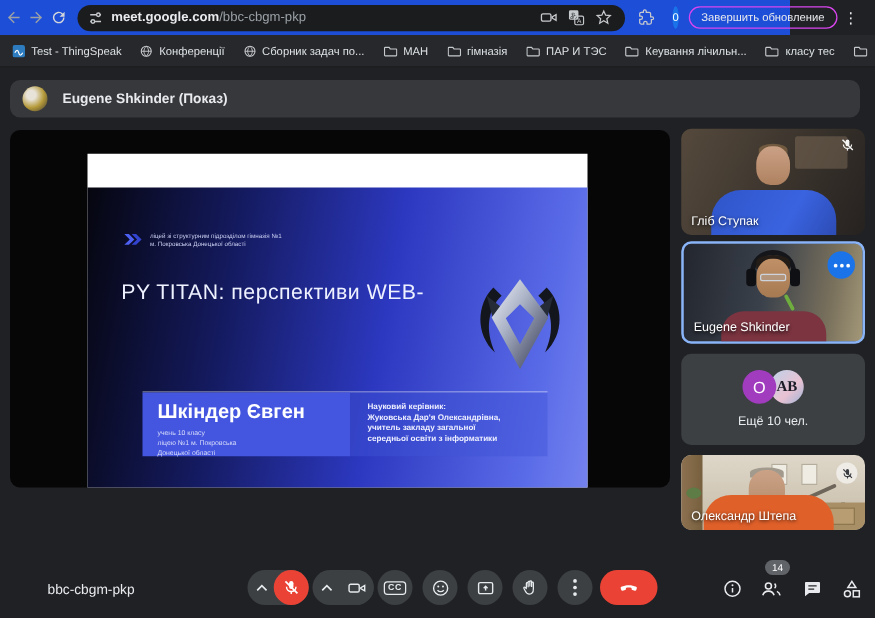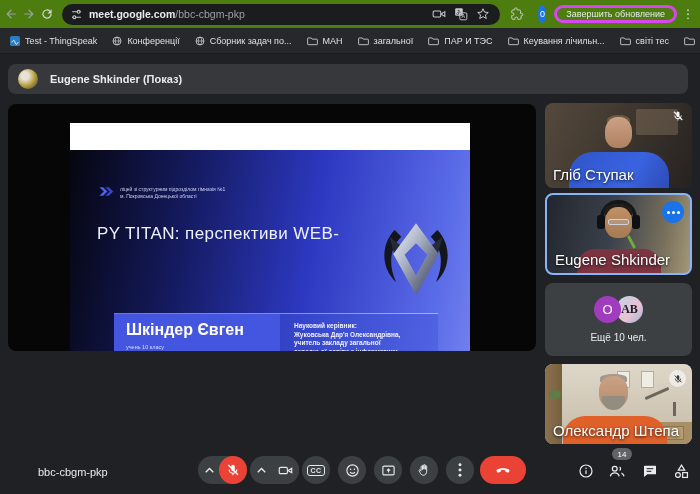--- a/index.html
+++ b/index.html
@@ -1,54 +1,54 @@
 <!DOCTYPE html>
 <html><head>
 <meta charset="utf-8">
 <style>
   * { margin:0; padding:0; box-sizing:border-box; }
   html,body { width:700px; height:494px; overflow:hidden; background:#202124;
     font-family:"Liberation Sans", sans-serif; }
   svg { display:block; }
 
   
-  #toolbar { position:absolute; left:0; top:0; width:700px; height:28px;
-    background:#4d7c0f; display:flex; align-items:center; }
+  #toolbar { position:absolute; left:0; top:0; width:632px; height:28px;
+    background:#1d4ed8; display:flex; align-items:center; }
   .nav-btn { width:22px; height:22px; display:flex; align-items:center; justify-content:center;
     margin-left:4px; border-radius:50%; }
   #omnibox { height:21px; flex:0 0 438px; margin-left:8px; background:#1b1c1e;
     border-radius:11px; display:flex; align-items:center; padding:0 8px; }
   #omnibox .url { font-size:10.5px; margin-left:6px; white-space:nowrap; overflow:hidden; flex:1; }
   #omnibox .host { color:#e8eaed; font-weight:bold; }
   #omnibox .path { color:#9aa0a6; }
   .omni-ic { width:18px; height:18px; display:flex; align-items:center; justify-content:center; margin-left:4px; }
   .tb-sep { width:1px; height:14px; background:#5f6368; margin:0 7px; }
   #profile-badge { width:18px; height:18px; border-radius:50%; background:#1a73e8; color:#fff;
     font-size:9px; display:flex; align-items:center; justify-content:center; }
-  #update-btn { height:18px; margin-left:8px; padding:0 9px; border:3px solid #d946ef;
+  #update-btn { height:18px; margin-left:8px; padding:0 9px; border:1px solid #d946ef;
     border-radius:9px; color:#e8eaed; font-size:9px; display:flex; align-items:center; white-space:nowrap;text-align:right; }
   #kebab { color:#e8eaed; font-size:12px; margin:0 6px 0 5px; }
 
   
   #bookmarks { position:absolute; left:0; top:28px; width:700px; height:26px;
     background:#26282b; border-bottom:1px solid #1a1b1d; display:flex; align-items:center; padding-left:10px; }
   .bm { display:flex; margin-right:15px; white-space:nowrap; }
   .bm span.lbl { color:#dde1e5; font-size:9px; margin-left:5px; }
 
   
   #meet { position:absolute; left:0; top:54px; width:700px; height:440px; background:#202124; }
 
   #presenter-pill { position:absolute; left:8px; top:10px; width:680px; height:30px;
     background:#37383b; border-radius:8px; display:flex; align-items:center; padding:0 10px; }
   #presenter-avatar { width:20px; height:20px; border-radius:50%;
     background:radial-gradient(circle at 35% 35%, #e8e3d8 20%, #b59a3a 55%, #3a3530 100%); }
   #presenter-pill .txt { color:#e8eaed; font-size:11px; margin-left:12px; font-weight:bold; }
 
   
-  #stage { position:absolute; left:8px; top:50px; width:528px; height:247px;
+  #stage { position:absolute; left:8px; top:50px; width:528px; height:286px;
     background:#060606; border-radius:8px; overflow:hidden; }
   #slide { position:absolute; left:62px; top:19px; width:400px; height:302px; background:#fff; }
   #slide-blue { position:absolute; left:0; top:27px; width:400px; height:247px;
     background:linear-gradient(100deg,#06060f 0%, #141a5e 28%, #2c38c0 58%, #5a6be8 88%, #7583ee 100%); }
 
   .org-chevrons { position:absolute; left:28px; top:36px; }
   .org-text { position:absolute; left:50px; top:36px; color:#c9cef0; font-size:5px; line-height:7px; }
   .slide-title { position:absolute; left:27px; top:72px; color:#eef1ff; font-size:17px;
     line-height:23px; letter-spacing:.4px; font-weight:500; }
   #emblem { position:absolute; left:306px; top:64px; }
@@ -56,21 +56,21 @@
   #slide-panel { position:absolute; left:44px; top:163px; width:324px; height:52px;
     border-top:1px solid rgba(255,255,255,.45); display:flex; }
   #author-box { width:166px; height:100%; background:#4456e0; padding:7px 0 0 12px; }
   #author-box .nm { color:#fff; font-size:16px; font-weight:bold; }
   #author-box .ln { color:#d9defa; font-size:5.5px; line-height:7px; margin-top:1px; }
   #advisor-box { width:158px; height:100%; background:rgba(64,84,215,.45); padding:8px 0 0 14px; }
   #advisor-box .ln { color:#eef0ff; font-size:6.5px; font-weight:bold; line-height:8.5px; }
 
   
   .tile { position:absolute; left:545px; width:147px; border-radius:8px; overflow:hidden; }
-  .tile .name { position:absolute; left:8px; bottom:5px; color:#fff; font-size:15px;
+  .tile .name { position:absolute; left:8px; bottom:5px; color:#fff; font-size:10px;
     text-shadow:0 1px 3px rgba(0,0,0,.85); }
   .head { position:absolute; border-radius:46% 46% 42% 42%; }
   .shirt { position:absolute; }
 
   #tile-glib { top:49px; height:85px; background:linear-gradient(115deg,#55493c 0%,#3b342d 55%,#262220 100%); }
   #tile-glib .win { position:absolute; right:14px; top:6px; width:42px; height:26px;
     background:rgba(158,136,108,.35); border-radius:2px; }
   #tile-glib .head { left:60px; top:14px; width:27px; height:31px;
     background:linear-gradient(#cba186,#ae8260); }
   #tile-glib .hair { position:absolute; left:62px; top:12px; width:23px; height:10px;
@@ -101,21 +101,21 @@
 
   #tile-more { top:229px; height:73px; background:#3c4043; display:flex; flex-direction:column;
     align-items:center; justify-content:center; }
   .avatars { display:flex; }
   .av { width:27px; height:27px; border-radius:50%; display:flex; align-items:center; justify-content:center; }
   .av1 { background:#a13cbf; color:#fff; font-size:13px; z-index:1; }
   .av2 { background:linear-gradient(135deg,#bcd2ea 0%,#e9c2d2 60%,#9fb4d8 100%);
     color:#1c1c28; font-size:12px; font-weight:bold; font-family:"Liberation Serif", serif; margin-left:-5px; }
   #tile-more .lbl { color:#e8eaed; font-size:10px; margin-top:9px; }
 
-  #tile-shtepa { top:310px; height:80px; background:linear-gradient(180deg,#ded7c9 0%,#cdc3b1 70%,#c0b49f 100%); }
+  #tile-shtepa { top:310px; height:60px; background:linear-gradient(180deg,#ded7c9 0%,#cdc3b1 70%,#c0b49f 100%); }
   #tile-shtepa .shelf { position:absolute; left:0; top:0; width:17px; height:100%;
     background:linear-gradient(90deg,#8d7150,#77603f); }
   #tile-shtepa .plant { position:absolute; left:4px; top:26px; width:12px; height:9px;
     border-radius:50%; background:#5d7c46; }
   #tile-shtepa .frame { position:absolute; width:13px; height:17px; background:#efece3; border:1px solid #b5ad9c; top:7px; }
   #tile-shtepa .f1 { left:72px; } #tile-shtepa .f2 { left:96px; }
   #tile-shtepa .lamp { position:absolute; right:22px; top:28px; width:26px; height:3px;
     background:#6e665a; transform:rotate(-24deg); border-radius:2px; }
   #tile-shtepa .lampbase { position:absolute; right:16px; top:38px; width:3px; height:14px; background:#6e665a; }
   #tile-shtepa .desk { position:absolute; right:0; bottom:0; width:52px; height:22px; background:#a98f66; }
@@ -230,39 +230,39 @@
   <div class="bm">
     <svg width="11" height="10" viewBox="0 0 18 16">
         <path d="M2 3h5l1.5 2H16a1 1 0 0 1 1 1v7a1 1 0 0 1-1 1H2a1 1 0 0 1-1-1V4a1 1 0 0 1 1-1z" fill="none" stroke="#c7cacd" stroke-width="1.5"></path>
       </svg>
     <span class="lbl">МАН</span>
   </div>
   <div class="bm">
     <svg width="11" height="10" viewBox="0 0 18 16">
         <path d="M2 3h5l1.5 2H16a1 1 0 0 1 1 1v7a1 1 0 0 1-1 1H2a1 1 0 0 1-1-1V4a1 1 0 0 1 1-1z" fill="none" stroke="#c7cacd" stroke-width="1.5"></path>
       </svg>
-    <span class="lbl">загальної</span>
+    <span class="lbl">гімназія</span>
   </div>
   <div class="bm">
     <svg width="11" height="10" viewBox="0 0 18 16">
         <path d="M2 3h5l1.5 2H16a1 1 0 0 1 1 1v7a1 1 0 0 1-1 1H2a1 1 0 0 1-1-1V4a1 1 0 0 1 1-1z" fill="none" stroke="#c7cacd" stroke-width="1.5"></path>
       </svg>
     <span class="lbl">ПАР И ТЭС</span>
   </div>
   <div class="bm">
     <svg width="11" height="10" viewBox="0 0 18 16">
         <path d="M2 3h5l1.5 2H16a1 1 0 0 1 1 1v7a1 1 0 0 1-1 1H2a1 1 0 0 1-1-1V4a1 1 0 0 1 1-1z" fill="none" stroke="#c7cacd" stroke-width="1.5"></path>
       </svg>
     <span class="lbl">Кеування лічильн...</span>
   </div>
   <div class="bm">
     <svg width="11" height="10" viewBox="0 0 18 16">
         <path d="M2 3h5l1.5 2H16a1 1 0 0 1 1 1v7a1 1 0 0 1-1 1H2a1 1 0 0 1-1-1V4a1 1 0 0 1 1-1z" fill="none" stroke="#c7cacd" stroke-width="1.5"></path>
       </svg>
-    <span class="lbl">світі тес</span>
+    <span class="lbl">класу тес</span>
   </div>
   <div class="bm">
     <svg width="11" height="10" viewBox="0 0 18 16">
         <path d="M2 3h5l1.5 2H16a1 1 0 0 1 1 1v7a1 1 0 0 1-1 1H2a1 1 0 0 1-1-1V4a1 1 0 0 1 1-1z" fill="none" stroke="#c7cacd" stroke-width="1.5"></path>
       </svg>
 
   </div>
 
 </div>
 

